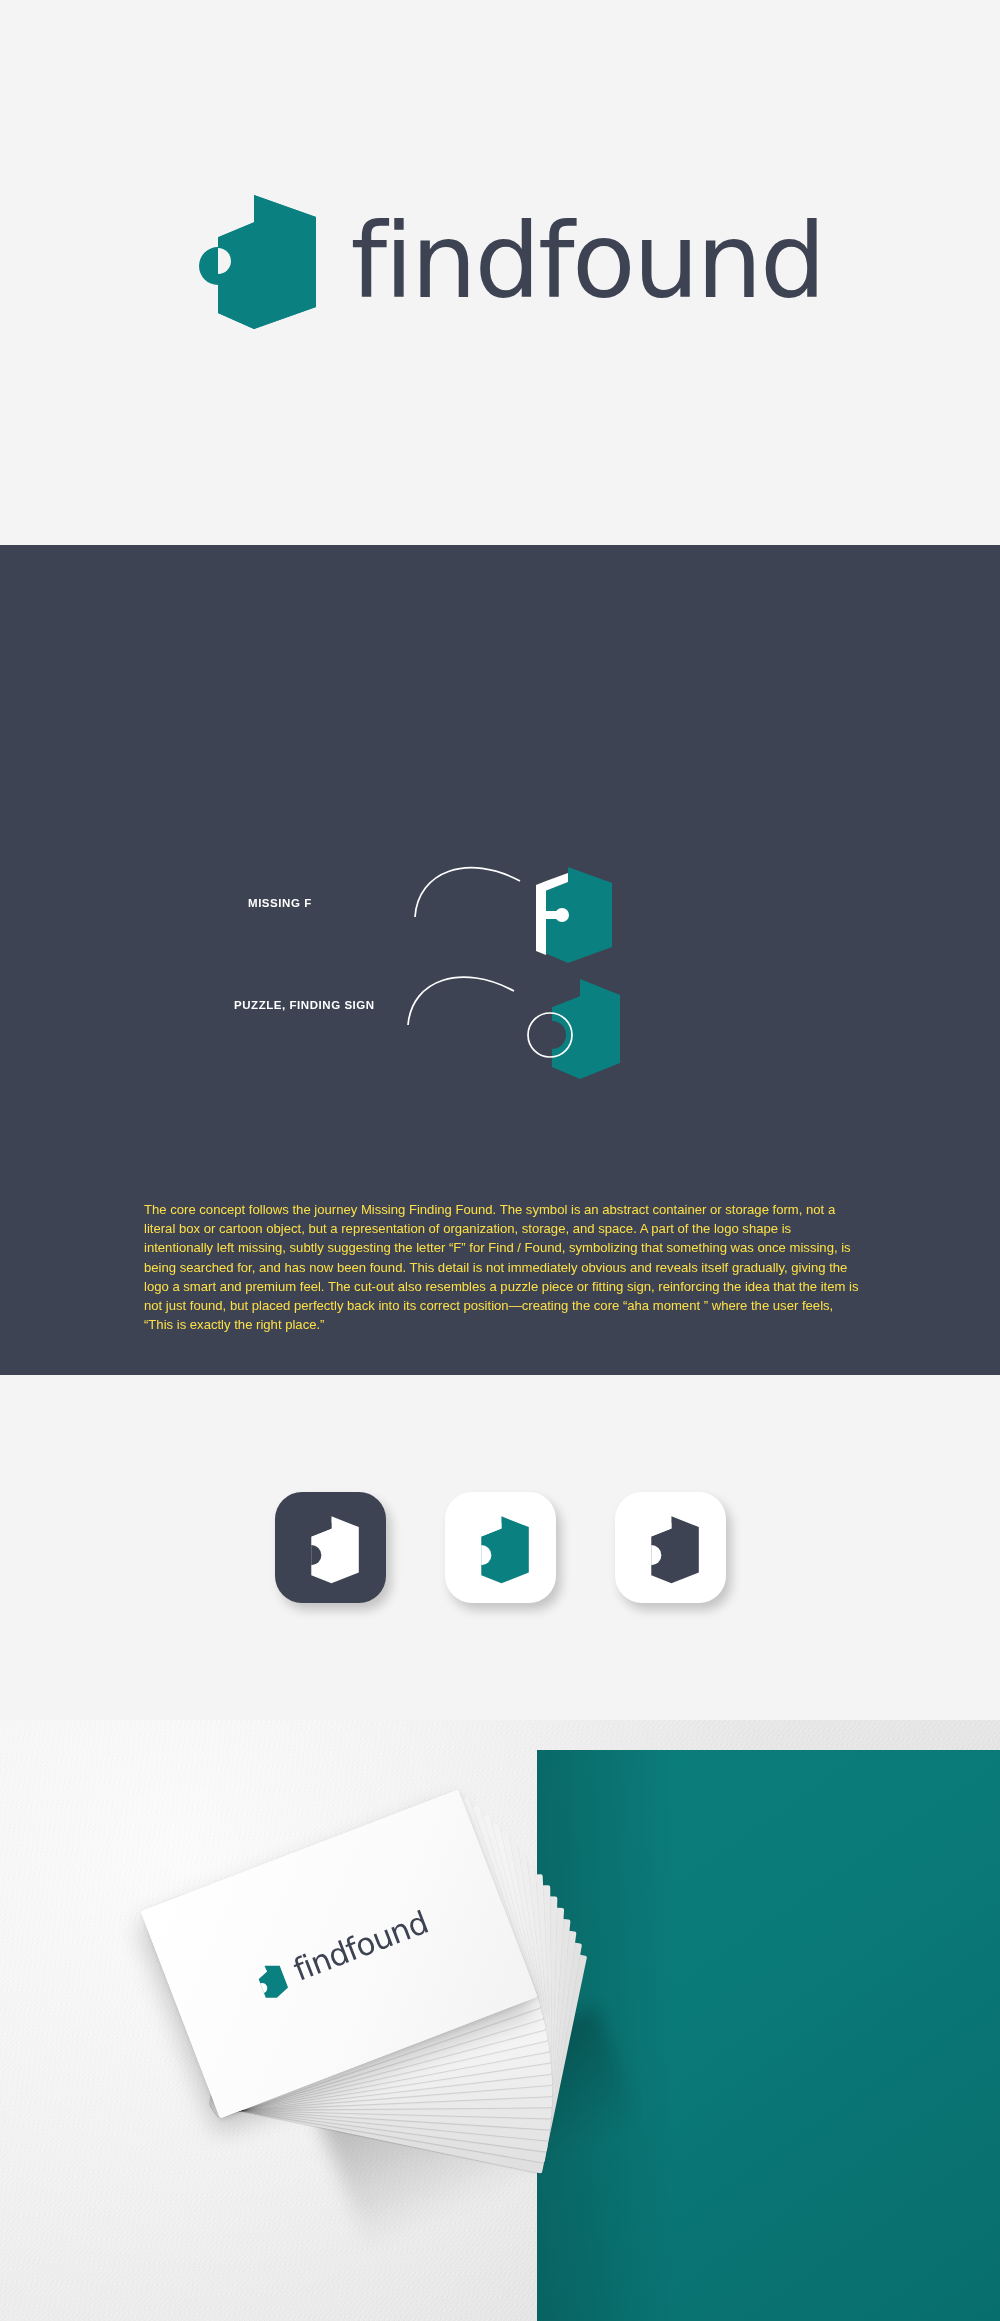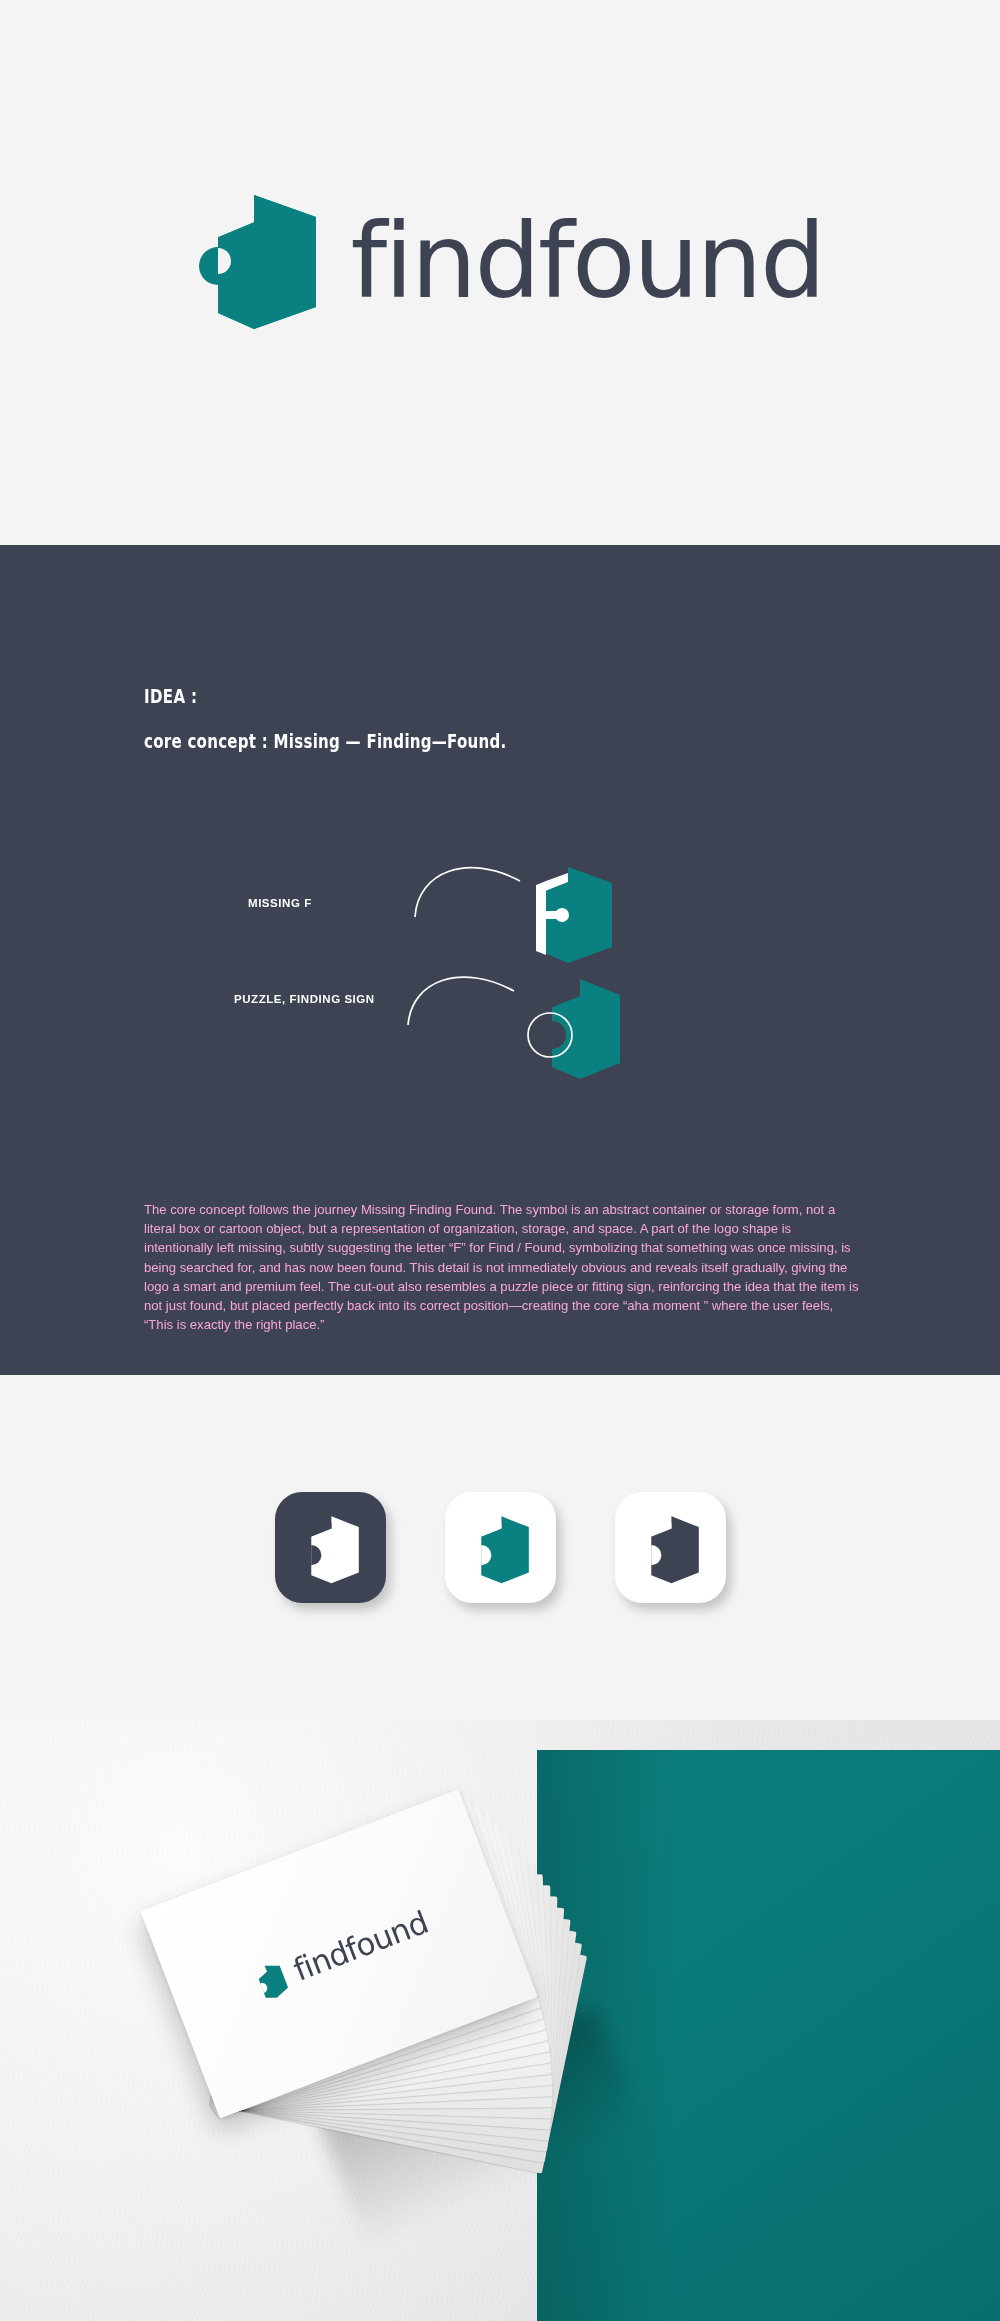--- a/index.html
+++ b/index.html
@@ -38,25 +38,25 @@
     transform:scaleX(.88); transform-origin:left center; white-space:nowrap;
   }
 
   .diagram { position:absolute; left:0; top:300px; width:892px; height:260px; }
   .diag-label {
     position:absolute; font-size:11.5px; font-weight:700;
     letter-spacing:.55px; color:#fff;
     font-family:"Liberation Sans", sans-serif; white-space:nowrap;
   }
   .lbl-missing { left:248px; top:52px; }
-  .lbl-puzzle  { left:234px; top:148px; }
+  .lbl-puzzle  { left:234px; top:154px; }
 
   .idea-body {
     position:absolute; left:144px; top:655px; width:718px;
-    font-size:13.1px; line-height:1.47; color:#f9a8d4;
+    font-size:13.1px; line-height:1.47; color:#fde047;
     font-family:"Liberation Sans", sans-serif;
     text-align:left;
   }
 
   
   .sec-icons {
     height:345px; background:#f4f4f4;
     display:flex; align-items:center; justify-content:center; gap:59px;
   }
   .app-icon {
@@ -137,24 +137,20 @@
           <path d="M42 50 L42 37 L78 23 L78 35 Z" fill="#f4f4f4"></path>
         </svg>
       </div>
 
       <div class="wordmark">findfound</div>
     </div>
   </section>
 
   <section class="sec-idea">
 
-    <div class="idea-head">
-      <div class="idea-title">IDEA :</div>
-      <div class="idea-concept">core concept : Missing — Finding—Found.</div>
-    </div>
 
     <div class="diagram">
 
       <svg viewBox="0 0 1000 260" width="1000" height="260" aria-hidden="true">
 
         <path d="M415 72 C418 26 468 8 520 36" fill="none" stroke="#ffffff" stroke-width="1.7"></path>
 
         <path d="M408 180 C412 134 462 118 514 146" fill="none" stroke="#ffffff" stroke-width="1.7"></path>
 
         <g transform="translate(528,22)">

